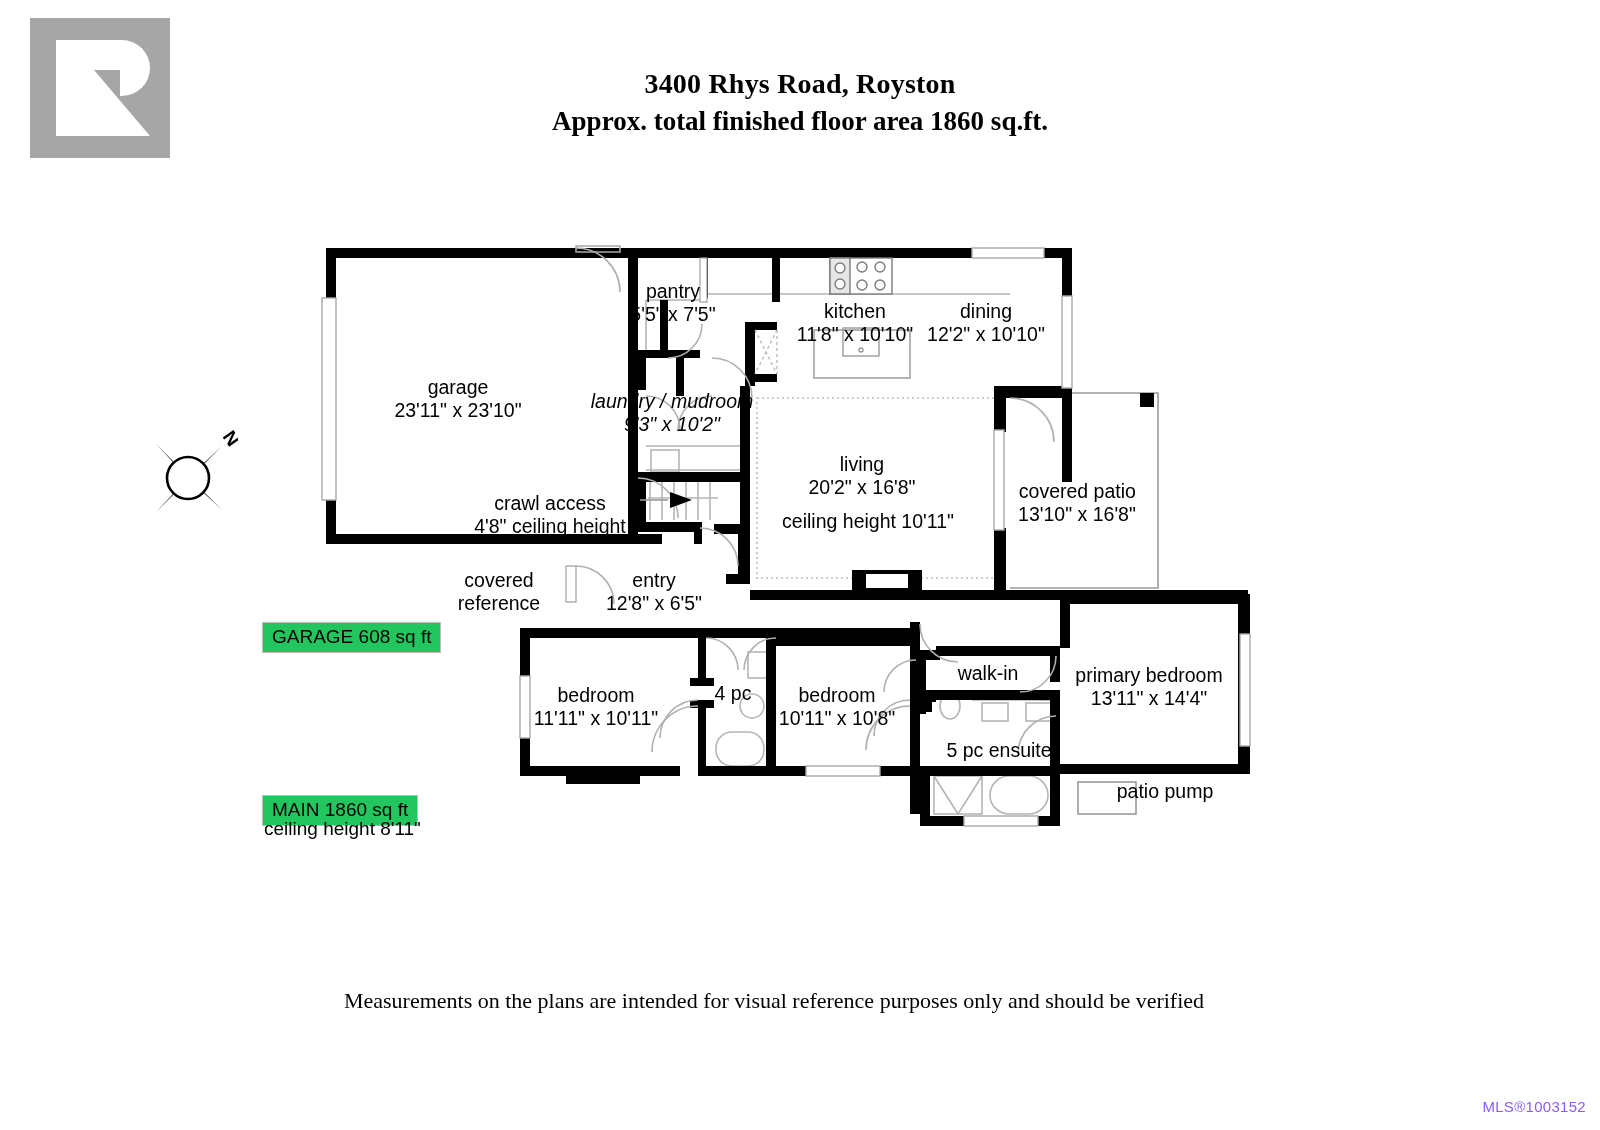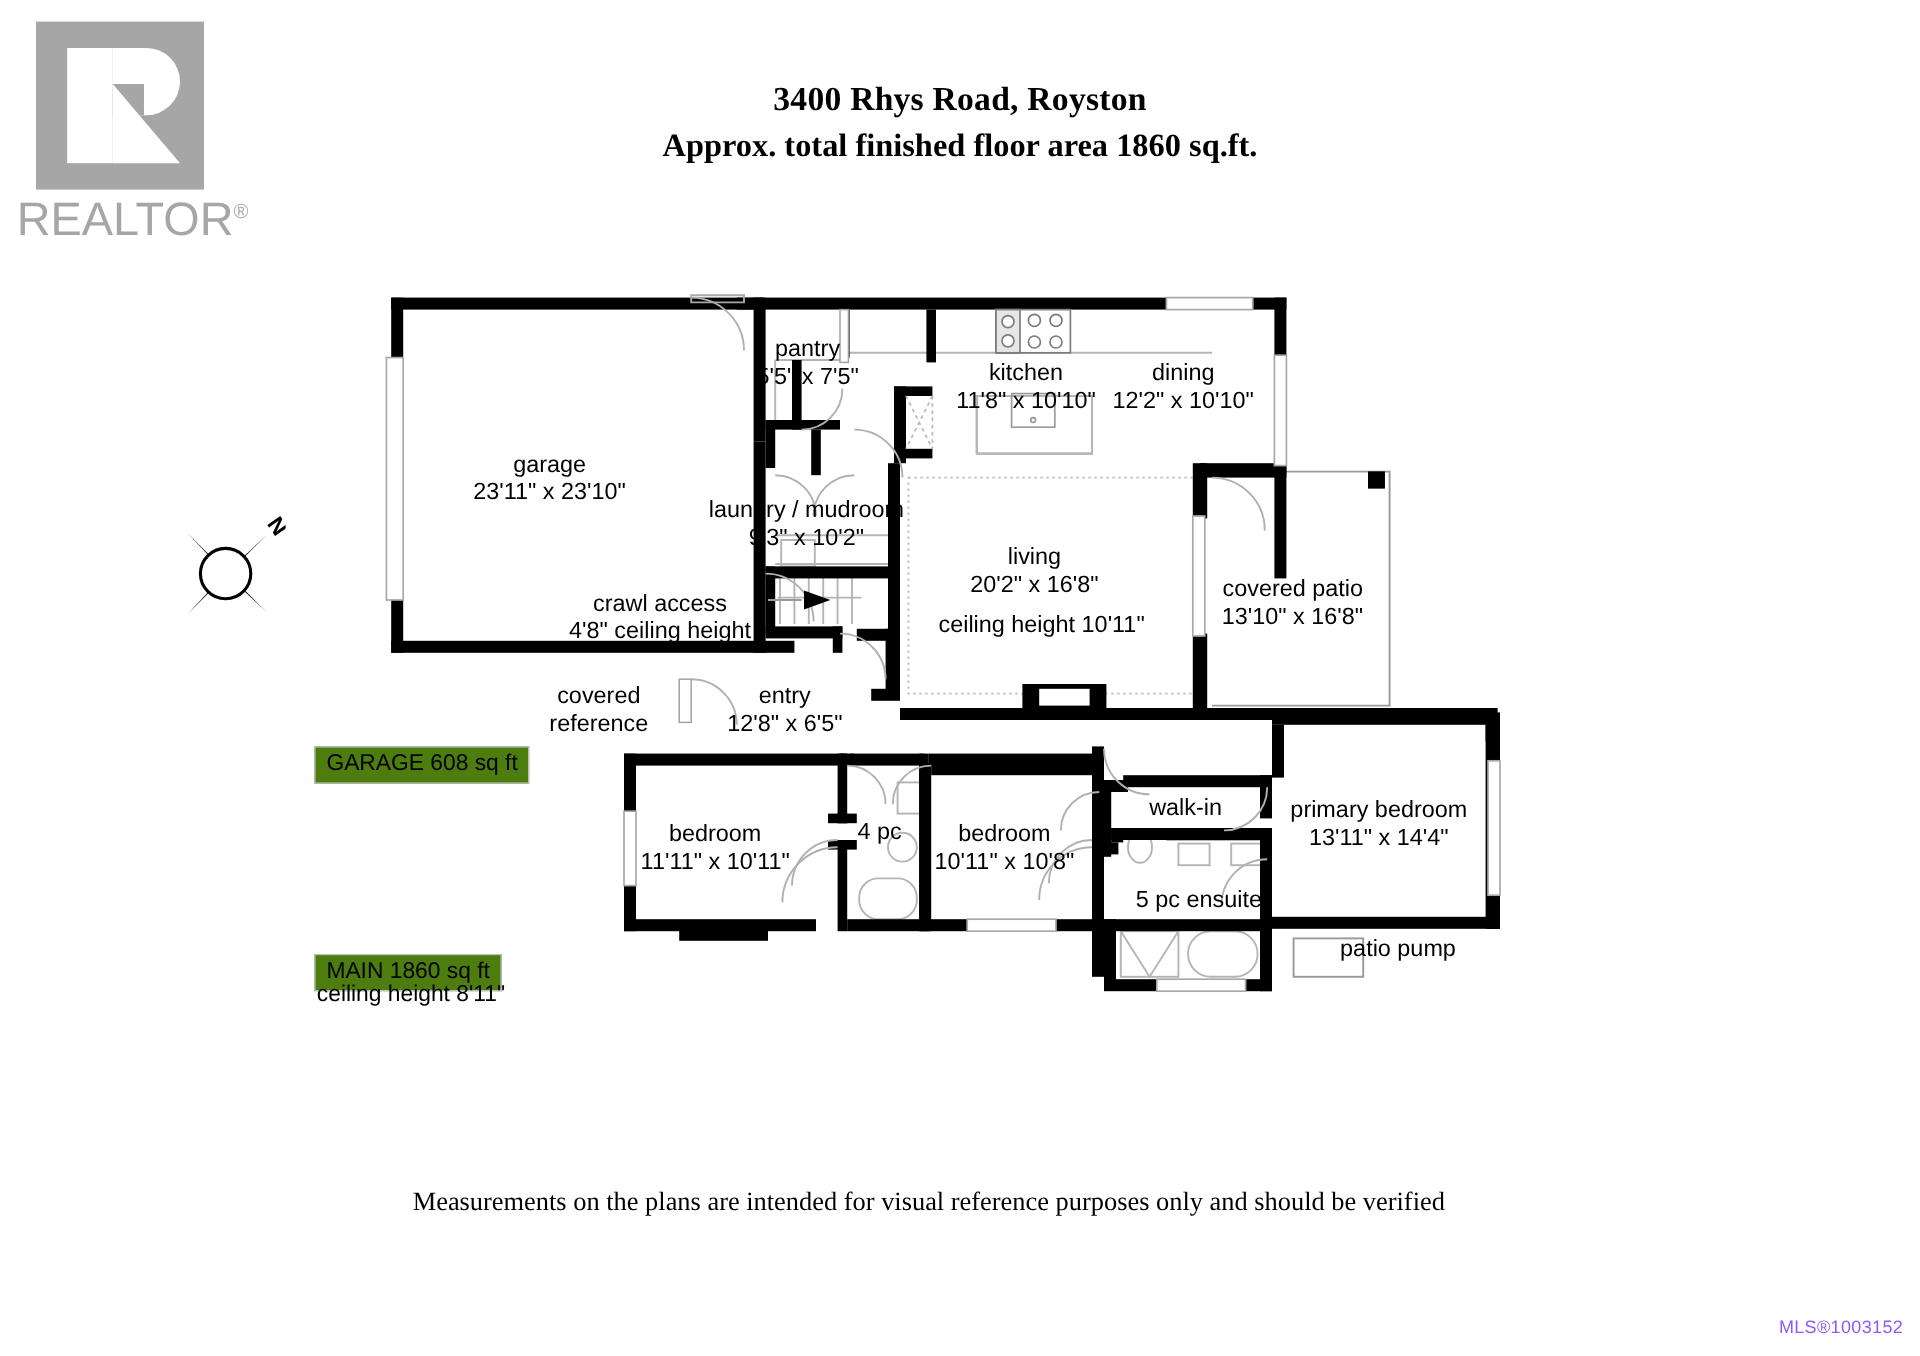--- a/index.html
+++ b/index.html
@@ -26,21 +26,21 @@
   #title-block{left:0;top:68px;width:1600px;text-align:center;}
   #title-line1{font-family:"Liberation Serif", serif;font-weight:bold;font-size:28px;letter-spacing:.2px;}
   #title-line2{font-family:"Liberation Serif", serif;font-weight:bold;font-size:27px;margin-top:6px;}
 
   #disclaimer{left:0;top:988px;width:1548px;text-align:center;
       font-family:"Liberation Serif", serif;font-size:22px;}
   #mls-number{right:14px;top:1098px;font-size:15px;color:#8b5cf6;
       font-family:"Liberation Sans", sans-serif;letter-spacing:.3px;}
 
   
-  .legend-box{border:1px solid #bdbdbd;background:#4d7c0f;font-size:19px;
+  .legend-box{border:1px solid #bdbdbd;background:#22c55e;font-size:19px;
       padding:3px 9px 4px 9px;white-space:nowrap;}
   #garage-legend{left:262px;top:622px;}
   #main-legend{left:262px;top:795px;}
   #main-ceiling{left:264px;top:818px;font-size:19px;white-space:nowrap;}
 
   
   #compass{left:138px;top:428px;width:100px;height:100px;}
 
   
   #plan{left:0;top:0;width:1600px;height:1130px;}
@@ -54,21 +54,20 @@
 </head>
 <body>
 
 <div id="realtor-logo" class="abs">
   <div id="realtor-mark">
     <div class="stem"></div>
     <div class="bowl"></div>
     <div class="bowlcut"></div>
     <div class="leg"></div>
   </div>
-  <div id="realtor-word"><span>REALTOR</span><span class="reg">®</span></div>
 </div>
 
 <div id="title-block" class="abs">
   <div id="title-line1">3400 Rhys Road, Royston</div>
   <div id="title-line2">Approx. total finished floor area 1860 sq.ft.</div>
 </div>
 
 <div id="compass" class="abs">
   <svg width="100" height="100" viewBox="0 0 100 100">
     <path d="M50 50 L18 16 L40 38 Z" fill="#000"></path>
@@ -354,21 +353,21 @@
 <div class="rl" style="left:855px;top:300px;">
   <span class="nm">kitchen</span>
   <span class="dm">11'8" x 10'10"</span>
 </div>
 
 <div class="rl" style="left:986px;top:300px;">
   <span class="nm">dining</span>
   <span class="dm">12'2" x 10'10"</span>
 </div>
 
-<div class="rl" style="left:672px;top:414px;">
+<div class="rl" style="left:672px;top:390px;font-style:italic;">
   <span class="nm">laundry / mudroom</span>
   <span class="dm">9'3" x 10'2"</span>
 </div>
 
 <div class="rl" style="left:550px;top:492px;">
   <span class="nm">crawl access</span>
   <span class="dm">4'8" ceiling height</span>
 </div>
 
 <div class="rl" style="left:862px;top:453px;">

